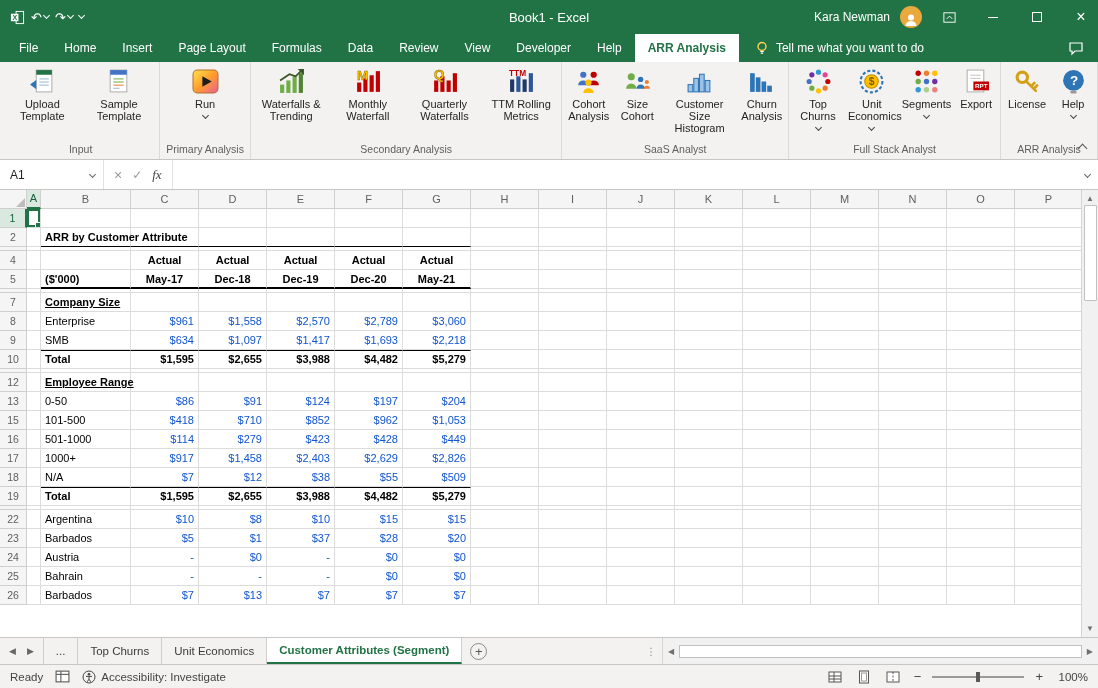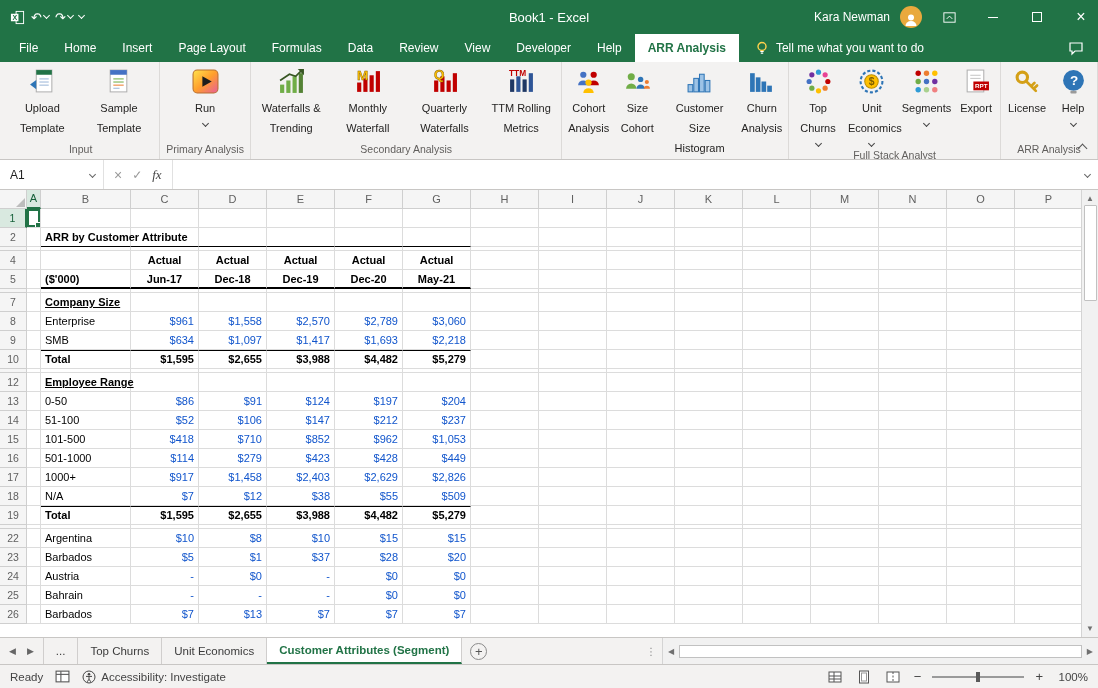--- a/index.html
+++ b/index.html
@@ -29,21 +29,21 @@
   .tellme { display:flex; align-items:center; gap:7px; color:#fff; font-size:12px; margin-left:16px; cursor:text; }
   .tab-right-icon { position:absolute; right:14px; top:0; bottom:0; display:flex; align-items:center; cursor:pointer; }
 
   
   .ribbon { flex:0 0 98px; background:var(--ribbon-bg); border-bottom:1px solid #c8c6c4; display:flex; align-items:stretch; position:relative; padding-left:2px; overflow:hidden; }
   .rgroup { display:flex; flex-direction:column; border-right:1px solid #dcdad8; padding:1px 2px 0 2px; }
   .rbtns { flex:1; display:flex; align-items:flex-start; justify-content:center; }
   .rbtn { display:flex; flex-direction:column; align-items:center; padding:3px 4px 1px; margin:1px 1px; border-radius:2px; cursor:pointer; min-width:42px; }
   .ricon { height:28px; display:flex; align-items:center; justify-content:center; }
   .ricon svg { width:27px; height:27px; }
-  .rlabel { font-size:11px; line-height:20px; text-align:center; color:#252423; margin-top:3px; max-width:82px; }
+  .rlabel { font-size:11px; line-height:12px; text-align:center; color:#252423; margin-top:3px; max-width:82px; }
   .rbtn.narrow .rlabel { max-width:48px; }
   .rchev { margin-top:3px; width:5px; height:5px; border-right:1.2px solid #444; border-bottom:1.2px solid #444; transform:rotate(45deg); }
   .rgname { flex:0 0 17px; font-size:10.5px; color:#605e5c; text-align:center; line-height:15px; white-space:nowrap; padding:0 4px; }
   .collapse-chev { position:absolute; right:12px; bottom:7px; width:7px; height:7px; border-left:1.5px solid #555; border-top:1.5px solid #555; transform:rotate(45deg); cursor:pointer; }
 
   
   .fbar { flex:0 0 30px; background:#fff; border-bottom:1px solid #c8c6c4; display:flex; align-items:stretch; font-size:12px; }
   .namebox { width:104px; display:flex; align-items:center; padding-left:10px; color:#222; border-right:1px solid #e1e1e1; cursor:cell; }
   .nb-chev { margin-left:auto; margin-right:8px; width:5px; height:5px; border-right:1.2px solid #666; border-bottom:1.2px solid #666; transform:rotate(45deg); }
   .fbtns { display:flex; align-items:center; gap:10px; padding:0 10px; border-right:1px solid #e1e1e1; }
@@ -559,21 +559,21 @@
           <div class="gcell" style="width: 68px;"></div>
           <div class="gcell" style="width: 68px;"></div>
           <div class="gcell" style="width: 68px;"></div>
           <div class="gcell" style="width: 68px;"></div>
           <div class="gcell" style="width: 68px;"></div>
         </div>
         <div class="grow">
           <div class="rhcell">5</div>
           <div class="gcell" style="width: 14px;"></div>
           <div class="gcell b bb2" style="width: 90px;">($'000)</div>
-          <div class="gcell hc bb2" style="width: 68px;">Jun-17</div>
+          <div class="gcell hc bb2" style="width: 68px;">May-17</div>
           <div class="gcell hc bb2" style="width: 68px;">Dec-18</div>
           <div class="gcell hc bb2" style="width: 68px;">Dec-19</div>
           <div class="gcell hc bb2" style="width: 68px;">Dec-20</div>
           <div class="gcell hc bb2" style="width: 68px;">May-21</div>
           <div class="gcell" style="width: 68px;"></div>
           <div class="gcell" style="width: 68px;"></div>
           <div class="gcell" style="width: 68px;"></div>
           <div class="gcell" style="width: 68px;"></div>
           <div class="gcell" style="width: 68px;"></div>
           <div class="gcell" style="width: 68px;"></div>
@@ -716,39 +716,20 @@
         </div>
         <div class="grow">
           <div class="rhcell">13</div>
           <div class="gcell" style="width: 14px;"></div>
           <div class="gcell" style="width: 90px;">0-50</div>
           <div class="gcell nb" style="width: 68px;">$86</div>
           <div class="gcell nb" style="width: 68px;">$91</div>
           <div class="gcell nb" style="width: 68px;">$124</div>
           <div class="gcell nb" style="width: 68px;">$197</div>
           <div class="gcell nb" style="width: 68px;">$204</div>
-          <div class="gcell" style="width: 68px;"></div>
-          <div class="gcell" style="width: 68px;"></div>
-          <div class="gcell" style="width: 68px;"></div>
-          <div class="gcell" style="width: 68px;"></div>
-          <div class="gcell" style="width: 68px;"></div>
-          <div class="gcell" style="width: 68px;"></div>
-          <div class="gcell" style="width: 68px;"></div>
-          <div class="gcell" style="width: 68px;"></div>
-          <div class="gcell" style="width: 68px;"></div>
-        </div>
-        <div class="grow">
-          <div class="rhcell">14</div>
-          <div class="gcell" style="width: 14px;"></div>
-          <div class="gcell" style="width: 90px;">51-100</div>
-          <div class="gcell nb" style="width: 68px;">$52</div>
-          <div class="gcell nb" style="width: 68px;">$106</div>
-          <div class="gcell nb" style="width: 68px;">$147</div>
-          <div class="gcell nb" style="width: 68px;">$212</div>
-          <div class="gcell nb" style="width: 68px;">$237</div>
           <div class="gcell" style="width: 68px;"></div>
           <div class="gcell" style="width: 68px;"></div>
           <div class="gcell" style="width: 68px;"></div>
           <div class="gcell" style="width: 68px;"></div>
           <div class="gcell" style="width: 68px;"></div>
           <div class="gcell" style="width: 68px;"></div>
           <div class="gcell" style="width: 68px;"></div>
           <div class="gcell" style="width: 68px;"></div>
           <div class="gcell" style="width: 68px;"></div>
         </div>

